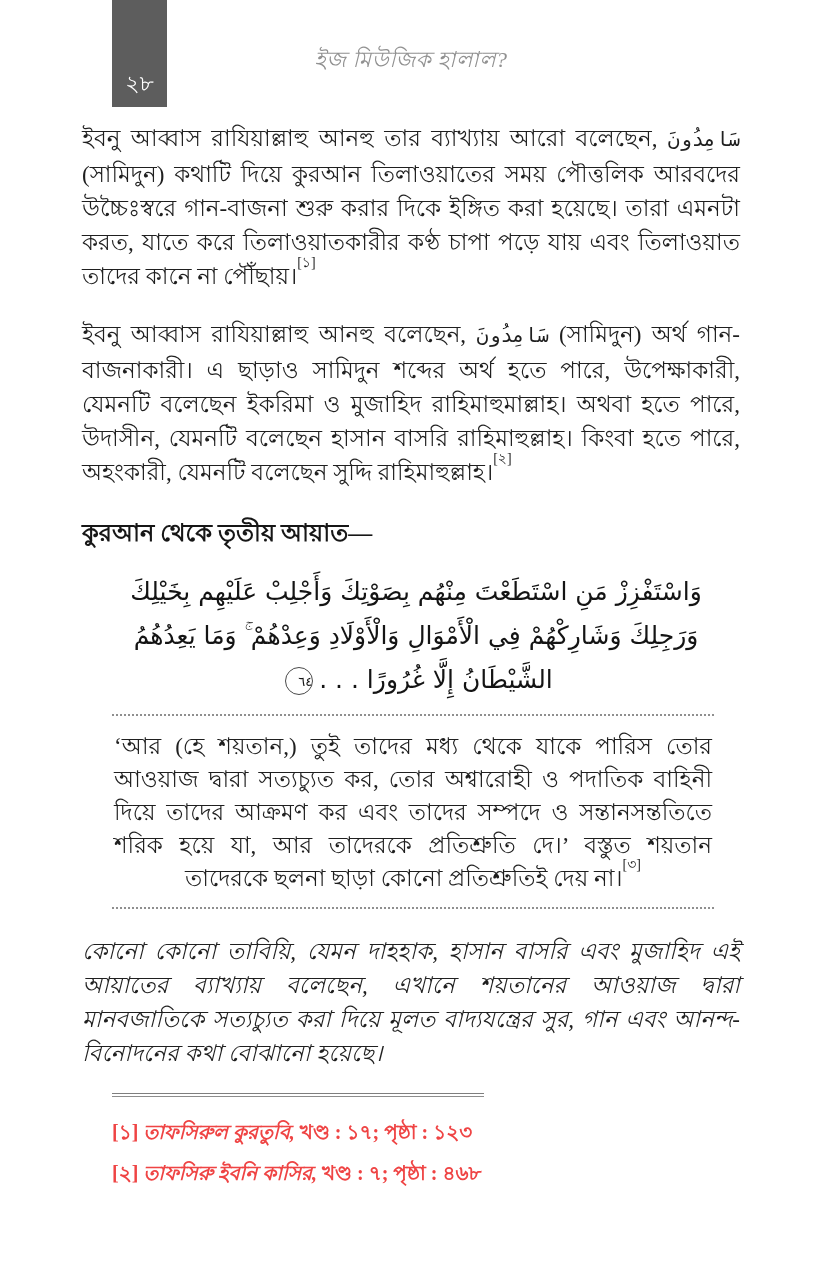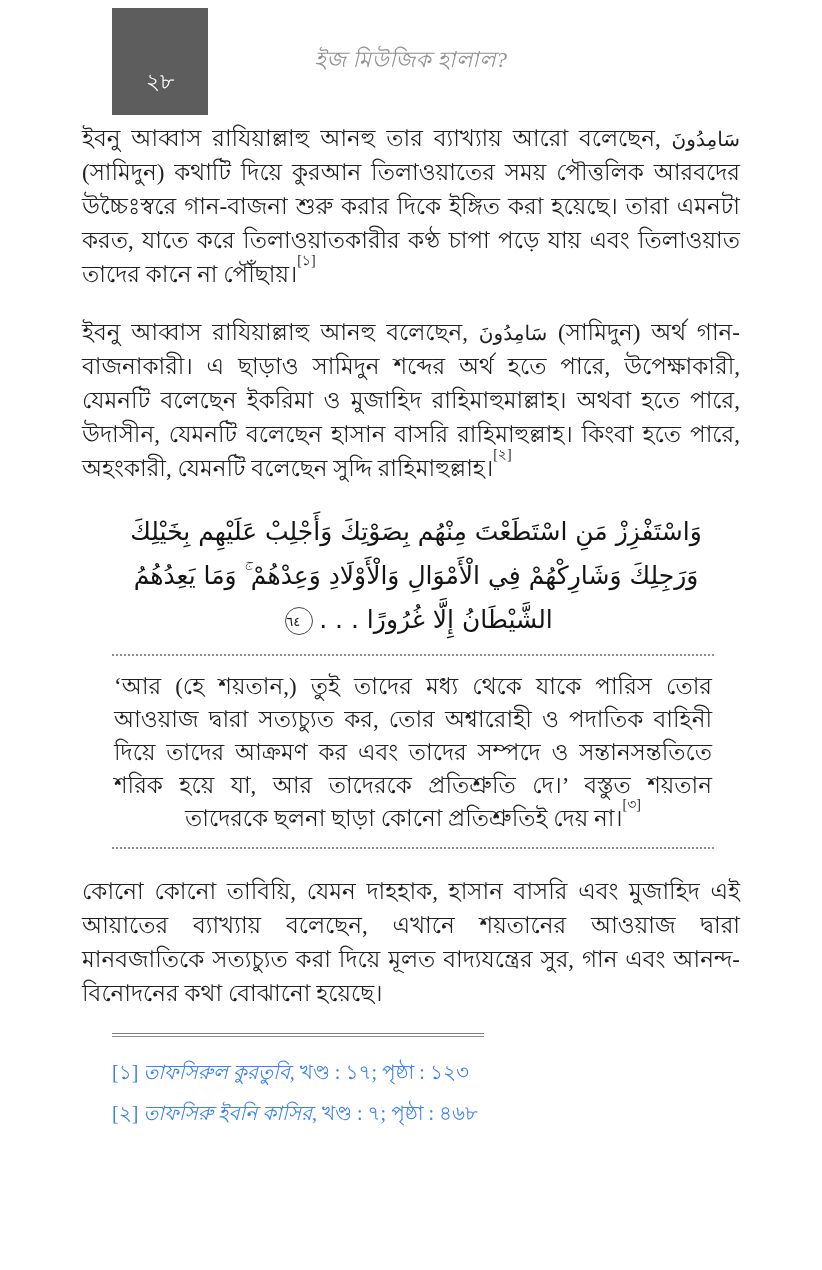--- a/index.html
+++ b/index.html
@@ -2,82 +2,83 @@
 <html><head>
 <meta charset="utf-8">
 <style>
   html,body{margin:0;padding:0;}
   body{
     width:822px;height:1270px;background:#ffffff;position:relative;
     font-family:"Liberation Serif","DejaVu Serif",serif;color:#1f1f1f;
     overflow:hidden;
   }
   .pagenum-box{
-    position:absolute;left:112px;top:0;width:96px;height:107px;
+    position:absolute;left:112px;top:0;width:55px;height:107px;
     background:#5d5d5d;display:flex;align-items:flex-end;justify-content:center;
-    padding-bottom:22px;box-sizing:border-box;margin-top:8px;
+    padding-bottom:12px;box-sizing:border-box;
   }
   .pagenum{color:#ffffff;font-size:22px;line-height:1;}
   .running-title{
     position:absolute;top:42px;left:0;width:100%;text-align:center;
     font-size:22px;font-style:italic;color:#919191;letter-spacing:.5px;
   }
   .content{position:absolute;left:82px;top:122px;width:658px;}
   .body-para{margin:0 0 24px;font-size:23px;line-height:34px;text-align:justify;text-justify:inter-word;}
   .arabic-inline{
-    font-family:Liberation Sans, sans-serif;font-size:20px;
+    font-family:Liberation Mono, monospace;font-size:20px;
     direction:rtl;unicode-bidi:isolate;
   }
   .fnref{font-size:14px;position:relative;top:-8px;line-height:0;}
   .section-heading{margin:16px 0 16px;font-size:24px;font-weight:bold;color:#161616;}
   .arabic-verse{
     direction:rtl;text-align:center;font-family:"DejaVu Sans",sans-serif;
     font-size:25px;line-height:44px;margin:4px 20px 12px 30px;color:#141414;
   }
   .ayah-mark{
     display:inline-block;width:28px;height:28px;border:1.5px solid #4a4a4a;
-    border-radius:50%;font-size:13px;line-height:27px;text-align:left;
+    border-radius:50%;font-size:13px;line-height:27px;text-align:right;
     vertical-align:middle;margin:0 6px;box-sizing:border-box;
   }
   .quote-block{
     margin-left:30px;margin-right:26px;
     border-top:2px dotted #8f8f8f;border-bottom:2px dotted #8f8f8f;
     padding:14px 2px 12px;
   }
   .quote-text{
     margin:0;font-size:23px;line-height:33px;
     text-align:justify;text-align-last:center;text-justify:inter-word;
   }
-  .para-after-quote{margin-top:26px;margin-bottom:0;}
+  .para-after-quote{margin-top:26px;margin-bottom:0;font-style:italic;}
   .footnotes{margin-top:22px;margin-left:30px;}
   .fn-rule{
     width:372px;height:2px;margin-bottom:20px;
     border-top:1.5px solid #7e7e7e;border-bottom:1px solid #8d8d8d;
   }
-  .footnote{margin:0 0 11px;font-size:20px;line-height:30px;color:#3b82f6;}
+  .footnote{margin:0 0 11px;font-size:20px;line-height:30px;color:#ef4444;font-weight:bold;}
   .footnote .fn-source{font-style:italic;}
 </style>
 </head>
 <body>
 
 <div class="page">
 
   <div class="pagenum-box">
     <span class="pagenum">২৮</span>
   </div>
 
   <div class="running-title">ইজ মিউজিক হালাল?</div>
 
   <div class="content">
 
     <p class="body-para"><span>ইবনু আব্বাস রাযিয়াল্লাহু আনহু তার ব্যাখ্যায় আরো বলেছেন, </span><span class="arabic-inline" dir="rtl">سَامِدُونَ</span><span> (সামিদুন) কথাটি দিয়ে কুরআন তিলাওয়াতের সময় পৌত্তলিক আরবদের উচ্চৈঃস্বরে গান-বাজনা শুরু করার দিকে ইঙ্গিত করা হয়েছে। তারা এমনটা করত, যাতে করে তিলাওয়াতকারীর কণ্ঠ চাপা পড়ে যায় এবং তিলাওয়াত তাদের কানে না পৌঁছায়।</span><sup class="fnref">[১]</sup></p>
 
     <p class="body-para"><span>ইবনু আব্বাস রাযিয়াল্লাহু আনহু বলেছেন, </span><span class="arabic-inline" dir="rtl">سَامِدُونَ</span><span> (সামিদুন) অর্থ গান-বাজনাকারী। এ ছাড়াও সামিদুন শব্দের অর্থ হতে পারে, উপেক্ষাকারী, যেমনটি বলেছেন ইকরিমা ও মুজাহিদ রাহিমাহুমাল্লাহ। অথবা হতে পারে, উদাসীন, যেমনটি বলেছেন হাসান বাসরি রাহিমাহুল্লাহ। কিংবা হতে পারে, অহংকারী, যেমনটি বলেছেন সুদ্দি রাহিমাহুল্লাহ।</span><sup class="fnref">[২]</sup></p>
 
 
+    <h2 class="section-heading">কুরআন থেকে তৃতীয় আয়াত—</h2>
 
     <div class="arabic-verse" dir="rtl"><span>وَاسْتَفْزِزْ مَنِ اسْتَطَعْتَ مِنْهُم بِصَوْتِكَ وَأَجْلِبْ عَلَيْهِم بِخَيْلِكَ وَرَجِلِكَ وَشَارِكْهُمْ فِي الْأَمْوَالِ وَالْأَوْلَادِ وَعِدْهُمْ ۚ وَمَا يَعِدُهُمُ الشَّيْطَانُ إِلَّا غُرُورًا</span> <span>. . .</span><span class="ayah-mark">٦٤</span></div>
 
     <div class="quote-block">
       <p class="quote-text"><span>‘আর (হে শয়তান,) তুই তাদের মধ্য থেকে যাকে পারিস তোর আওয়াজ দ্বারা সত্যচ্যুত কর, তোর অশ্বারোহী ও পদাতিক বাহিনী দিয়ে তাদের আক্রমণ কর এবং তাদের সম্পদে ও সন্তানসন্ততিতে শরিক হয়ে যা, আর তাদেরকে প্রতিশ্রুতি দে।’ বস্তুত শয়তান তাদেরকে ছলনা ছাড়া কোনো প্রতিশ্রুতিই দেয় না।</span><sup class="fnref">[৩]</sup></p>
     </div>
 
     <p class="body-para para-after-quote">কোনো কোনো তাবিয়ি, যেমন দাহহাক, হাসান বাসরি এবং মুজাহিদ এই আয়াতের ব্যাখ্যায় বলেছেন, এখানে শয়তানের আওয়াজ দ্বারা মানবজাতিকে সত্যচ্যুত করা দিয়ে মূলত বাদ্যযন্ত্রের সুর, গান এবং আনন্দ-বিনোদনের কথা বোঝানো হয়েছে।</p>
 
     <div class="footnotes">

